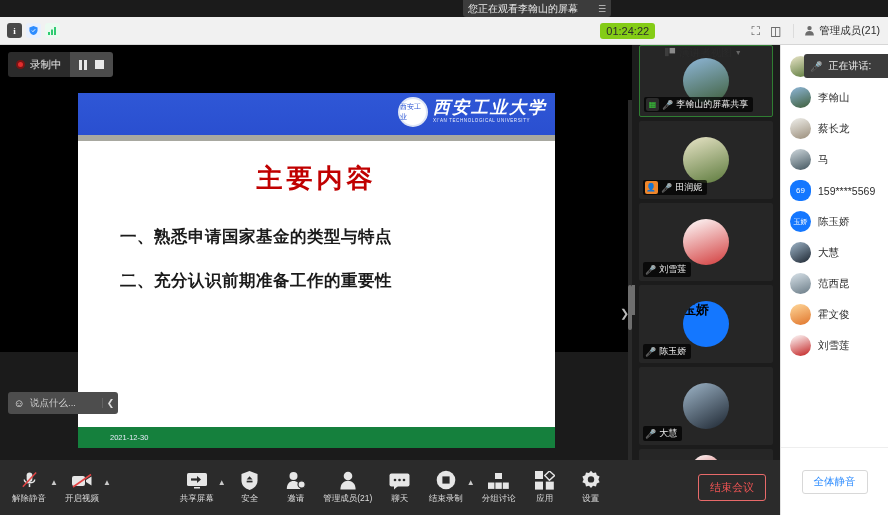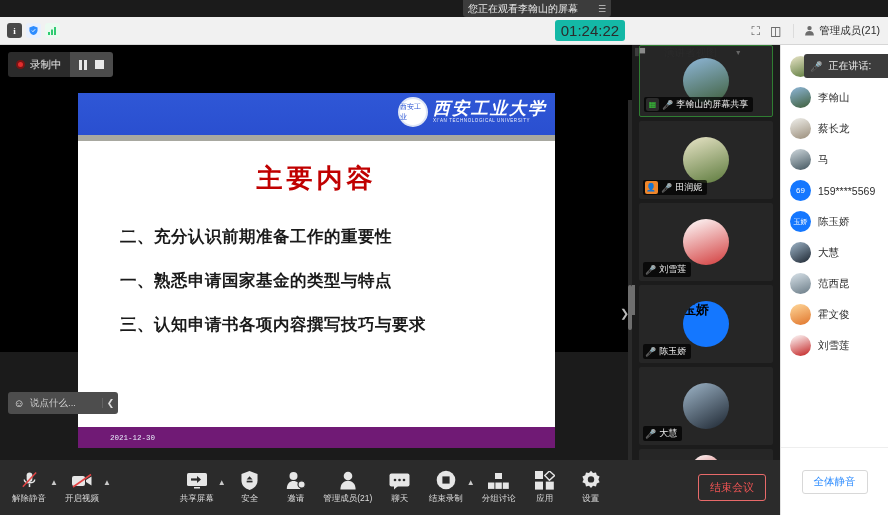--- a/index.html
+++ b/index.html
@@ -22,22 +22,22 @@
     background:#f1f1f1; border-bottom:1px solid #d6d6d6;
     display:flex; align-items:center; z-index:30;
   }
   .topbar-left { display:flex; align-items:center; gap:4px; padding-left:7px; }
   .tb-icon { width:15px; height:15px; border-radius:3px; display:flex;
              align-items:center; justify-content:center; font-size:9px; }
   .ic-info { background:#4a4a4a; color:#fff; font-weight:bold; font-family:"Liberation Serif",serif; }
   .ic-shield { background:#e8f0fe; color:#2d8cff; }
   .ic-signal { background:#eafaf0; color:#2ecc71; }
   .topbar-right { margin-left:auto; display:flex; align-items:center; gap:10px; padding-right:8px; }
-  .timer { background:#14b8a6; color:#2b2b2b; font-size:15px; padding:2px 6px; border-radius:3px; }
-  .view-select { display:flex; align-items:center; gap:18px; font-size:10.5px; color:#2b2b2b;margin-top:44px; }
+  .timer { background:#84cc16; color:#2b2b2b; font-size:11px; padding:2px 6px; border-radius:3px; }
+  .view-select { display:flex; align-items:center; gap:3px; font-size:10.5px; color:#2b2b2b;margin-top:44px; }
   .view-select .caret { font-size:7px; color:#666; }
   .tb-sq { color:#444; font-size:12px; }
   .members-head { display:flex; align-items:center; gap:4px; font-size:10.5px; color:#2b2b2b;
                   border-left:1px solid #dcdcdc; padding-left:10px; margin-left:2px;}
 
   
   .rec-bar { position:absolute; left:8px; top:52px; height:25px; display:flex;
              align-items:flex-start; z-index:25; }
   .rec-pill { background:#2b2b2b; color:#e9e9e9; font-size:10.5px; height:25px;
               display:flex; align-items:center; gap:5px; padding:0 8px; border-radius:3px 0 0 3px; }
@@ -57,31 +57,31 @@
   .stage { position:absolute; left:0; top:45px; width:632px; height:307px; background:#000; }
   .slide { position:absolute; left:78px; top:48px; width:477px; height:355px; background:#fff; }
   .slide-head { height:42px; background:#2b55d4;
      background:linear-gradient(#2f57d6,#2a4fd0); position:relative; }
   .slide-head-strip { position:absolute; left:0; bottom:-6px; width:100%; height:6px; background:#a8a8a0; }
   .logo-wrap { position:absolute; right:8px; top:4px; display:flex; align-items:center; gap:5px; }
   .logo-seal { width:30px; height:30px; border-radius:50%; background:#fff;
      border:2px solid #dfe6f5; display:flex; align-items:center; justify-content:center; }
   .logo-seal span { font-size:7px; color:#2b55d4; font-family:"Liberation Serif",serif; }
   .logo-text { color:#fff; text-align:left; line-height:1; }
-  .logo-cn { font-size:17px; font-family:Liberation Serif, serif; font-style:italic;
+  .logo-cn { font-size:17px; font-family:Liberation Mono, monospace; font-style:italic;
              font-weight:bold; letter-spacing:2px; }
   .logo-en { font-size:4.5px; letter-spacing:.6px; margin-top:2px; opacity:.9; }
   .slide-title { text-align:center; color:#c00000; font-size:26px; font-weight:bold;
     font-family:"Liberation Serif",serif; margin-top:26px; letter-spacing:4px; }
   .slide-bullets { margin-top:30px; padding-left:42px; }
   .slide-bullets li { list-style:none; color:#1a1a1a; font-size:16.5px; font-weight:bold;
     font-family:"Liberation Serif",serif; margin-bottom:22px; letter-spacing:.5px; }
-  .slide-foot { position:absolute; left:0; bottom:0; width:100%; height:21px; background:#701a75;
+  .slide-foot { position:absolute; left:0; bottom:0; width:100%; height:21px; background:#15803d;
     color:#e8ecfa; font-size:7.5px; display:flex; align-items:center; padding-left:32px;
-    font-family:Liberation Mono, monospace; }
+    font-family:Liberation Sans, sans-serif; }
 
   
   .composer { position:absolute; left:8px; top:392px; width:110px; height:22px;
     background:#4d4d4d; border-radius:3px; display:flex; align-items:center; z-index:26; }
   .composer .emo { width:22px; text-align:center; color:#e6e6e6; font-size:11px; }
   .composer .ph { flex:1; color:#d2d2d2; font-size:9.5px; }
   .composer .arrowbtn { width:16px; text-align:center; color:#dcdcdc; font-size:9px;
     border-left:1px solid #636363; }
 
   
@@ -211,23 +211,22 @@
             <span>西安工业</span>
           </div>
           <div class="logo-text">
             <div class="logo-cn">西安工业大学</div>
             <div class="logo-en">XI'AN TECHNOLOGICAL UNIVERSITY</div>
           </div>
         </div>
       </div>
       <div class="slide-title">主要内容</div>
       <ul class="slide-bullets">
+        <li>一、熟悉申请国家基金的类型与特点</li>
         <li>二、充分认识前期准备工作的重要性</li>
-        <li>一、熟悉申请国家基金的类型与特点</li>
-        <li>三、认知申请书各项内容撰写技巧与要求</li>
       </ul>
       <div class="slide-foot">2021-12-30</div>
     </div>
 
     <div class="stage-collapse">❯</div>
     <div class="stage-scroll">
         <i></i>
       </div>
   </div>
 
@@ -330,21 +329,21 @@
         <div class="pava g8"></div>
         <div class="pname">蔡长龙</div>
       </div>
 
       <div class="prow">
         <div class="pava g7"></div>
         <div class="pname">马</div>
       </div>
 
       <div class="prow">
-        <div class="pava g4" style="font-size:8px;">
+        <div class="pava g4" style="font-size:8px;border-radius:9px;">
           <span>69</span>
         </div>
         <div class="pname">159****5569</div>
       </div>
 
       <div class="prow">
         <div class="pava g4" style="font-size:7px;">
           <span>玉娇</span>
         </div>
         <div class="pname">陈玉娇</div>

